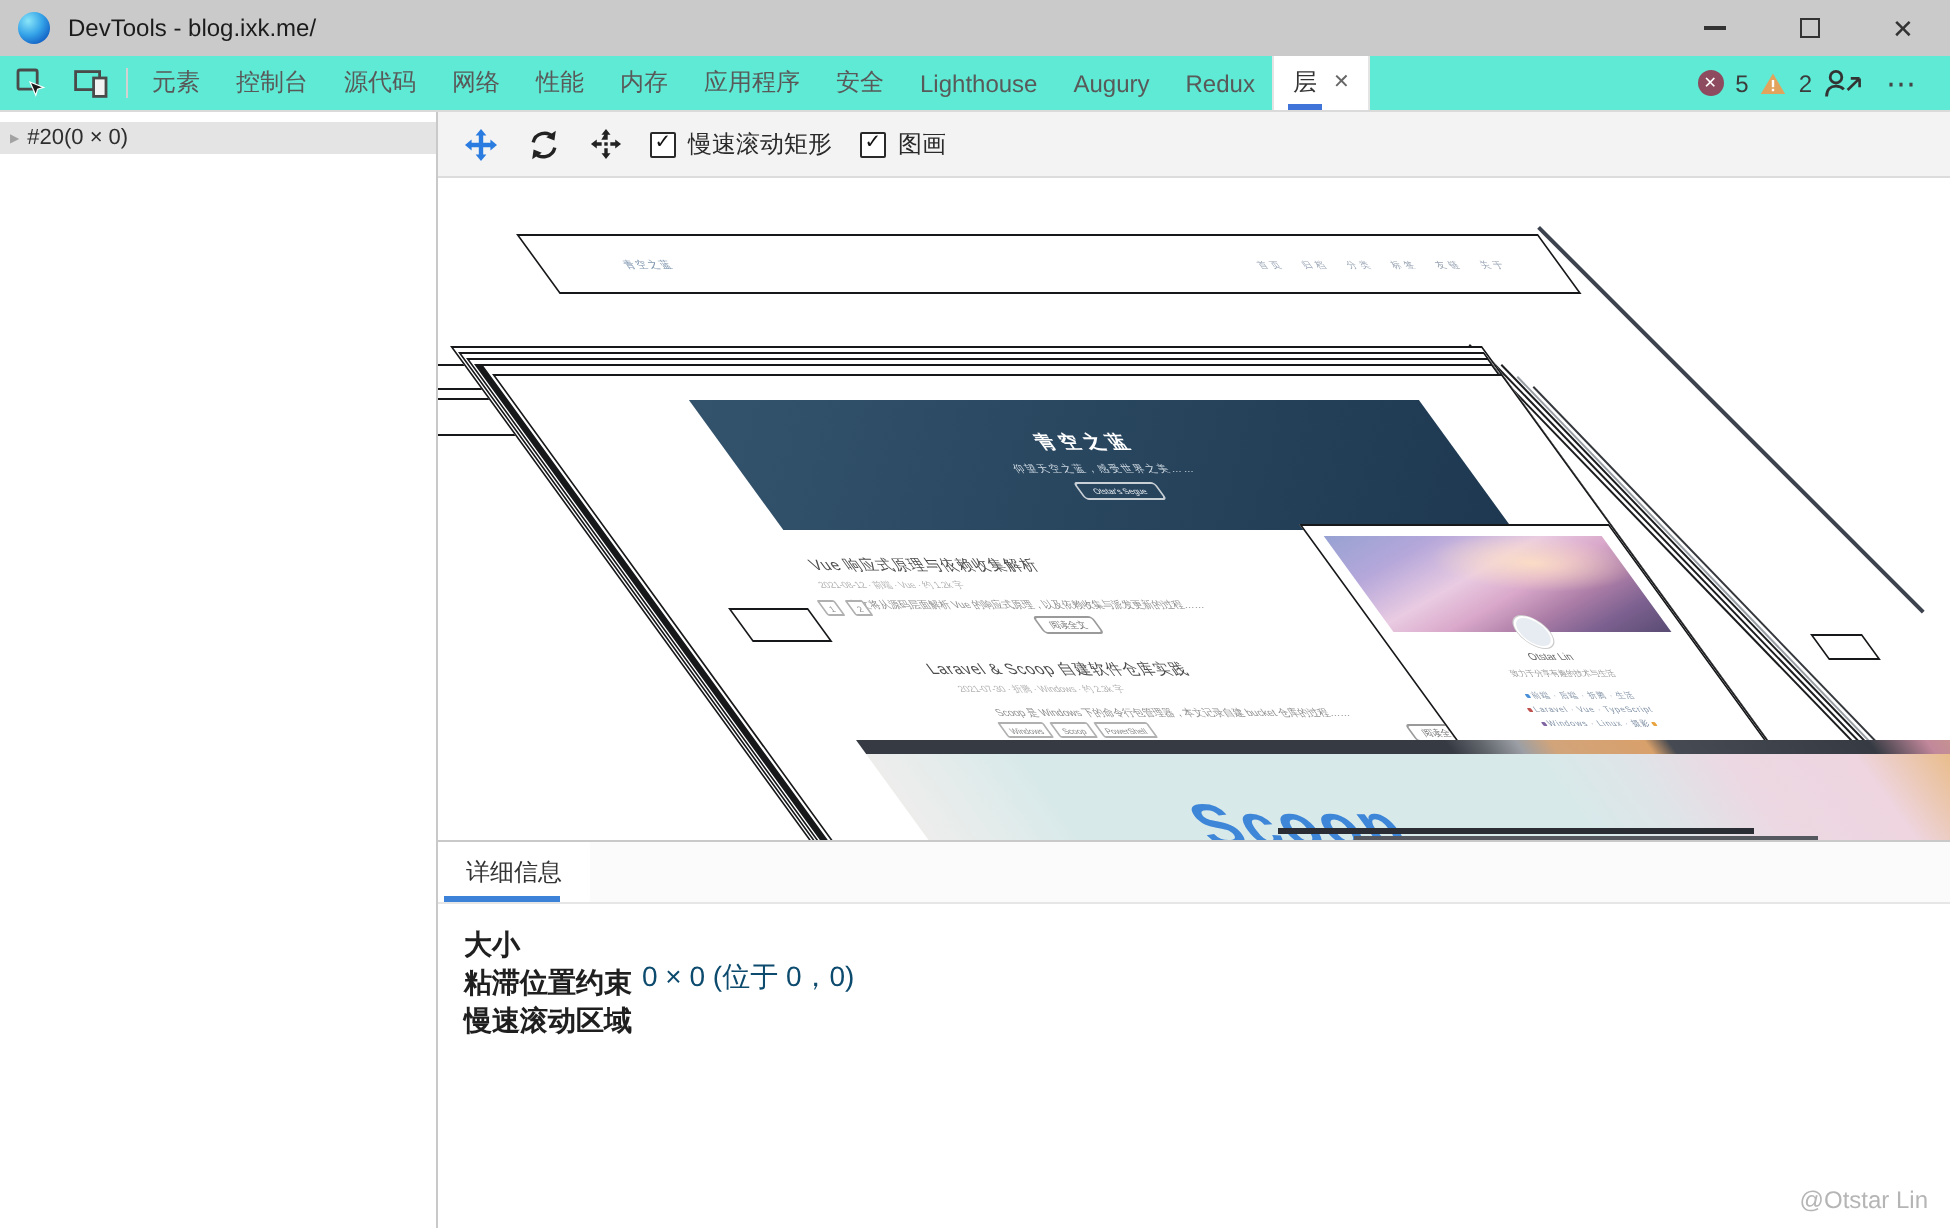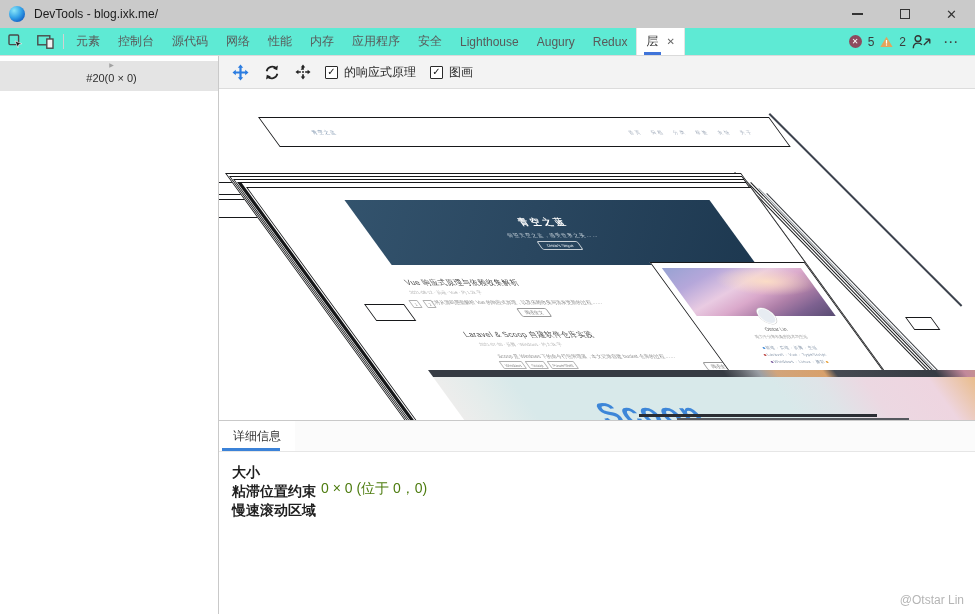--- a/index.html
+++ b/index.html
@@ -26,21 +26,21 @@
 .tab.active::after { content:""; position:absolute; left:7px; bottom:0; width:17px; height:3px; background:#4074d9; }
 .tab-close { font-size:10px; color:#666; }
 .badges { margin-left:auto; display:flex; align-items:center; gap:6px; padding-right:11px; }
 .err-badge { width:13px; height:13px; border-radius:50%; background:#8e4a5e; color:#fff; font-size:8px; display:flex; align-items:center; justify-content:center; line-height:1; }
 .badge-num { font-size:12px; color:#3c3c3c; }
 .more-btn { color:#444; font-size:15px; padding:0 5px; letter-spacing:1px; }
 
 
 .main { flex:1; display:flex; min-height:0; }
 .sidebar { width:219px; flex:0 0 auto; background:#fff; border-right:1px solid #c9c9c9; padding-top:5px; }
-.layer-row { height:30px; background:#e4e4e4; display:flex; align-items:center; padding-left:5px; gap:4px; font-size:11px; color:#2e2e2e;flex-direction:column; }
+.layer-row { height:16px; background:#e4e4e4; display:flex; align-items:center; padding-left:5px; gap:4px; font-size:11px; color:#2e2e2e; }
 .expander { font-size:6px; color:#a2a2a2; }
 .right-pane { flex:1; display:flex; flex-direction:column; min-width:0; }
 
 
 .toolbar { height:33px; background:#f3f3f3; border-bottom:1px solid #dcdcdc; display:flex; align-items:center; padding-left:13px; gap:14px; font-size:12px; color:#2a2a2a; flex:0 0 auto; }
 .chk-group { display:flex; align-items:center; gap:6px; }
 .chk { width:13px; height:13px; border:1.6px solid #2a2a2a; border-radius:1px; background:#fff; display:flex; align-items:center; justify-content:center; font-size:10px; font-weight:bold; color:#111; line-height:1; }
 
 
 .viewport { position:relative; height:331px; background:#fff; overflow:hidden; flex:0 0 auto; }
@@ -106,21 +106,21 @@
 .bline2 { position:absolute; left:458px; top:329px; width:232px; height:0; border-top:2px solid #55585e; z-index:4; }
 
 
 .details { flex:1; border-top:1px solid #c9c9c9; background:#fff; position:relative; min-height:0; }
 .d-tabs { height:31px; background:#fbfbfb; border-bottom:1px solid #e6e6e6; display:flex; align-items:stretch; }
 .d-tab { padding:0 14px; display:flex; align-items:center; font-size:12px; color:#333; background:#fff; position:relative; }
 .d-tab::after { content:""; position:absolute; left:3px; bottom:0; width:58px; height:3px; background:#3b82d8; }
 .d-body { padding:11px 0 0 13px; }
 .d-row { display:flex; height:19px; align-items:center; font-size:14px; }
 .d-label { width:89px; font-weight:bold; color:#1f1f1f; flex:0 0 auto; }
-.d-value { color:#4d7c0f;margin-top:32px; }
+.d-value { color:#0c4a6e;margin-top:32px; }
 .watermark { position:absolute; right:11px; bottom:7px; font-size:12px; color:#b5b5b5; }
 
 svg { display:block; }
 </style>
 </head>
 <body>
 
 <div class="window">
 
   <div class="titlebar">
@@ -206,21 +206,21 @@
             <path d="M14.9 1.4 L14.2 6.2 L10.1 4.6 Z" fill="#222"></path>
             <path d="M14.4 9.8 A5.8 5.8 0 0 1 4.4 12.4" fill="none" stroke="#222" stroke-width="1.7"></path>
             <path d="M3.1 15.6 L3.8 10.8 L7.9 12.4 Z" fill="#222"></path>
           </svg>
         <svg width="16" height="16" viewBox="0 0 17 17">
             <path d="M8.5 0.5 L10.9 3.6 H9.4 V6.2 H6 L7.6 3.6 V3.6 H6.1 Z M13.4 6.1 L16.5 8.5 L13.4 10.9 V9.4 H10.8 V7.6 H13.4 Z M3.6 6.1 V7.6 H6.2 V9.4 H3.6 V10.9 L0.5 8.5 Z M9.4 10.8 V13.4 H10.9 L8.5 16.5 L6.1 13.4 H7.6 V10.8 Z" fill="#222"></path>
             <rect x="7.6" y="7.6" width="1.8" height="1.8" fill="#222"></rect>
           </svg>
         <div class="chk-group">
           <div class="chk">✓</div>
-          <span>的响应式原理</span>
+          <span>慢速滚动矩形</span>
         </div>
         <div class="chk-group">
           <div class="chk">✓</div>
           <span>图画</span>
         </div>
       </div>
 
       <div class="viewport">
 
         <div class="lyr edge-partial p1"></div>

